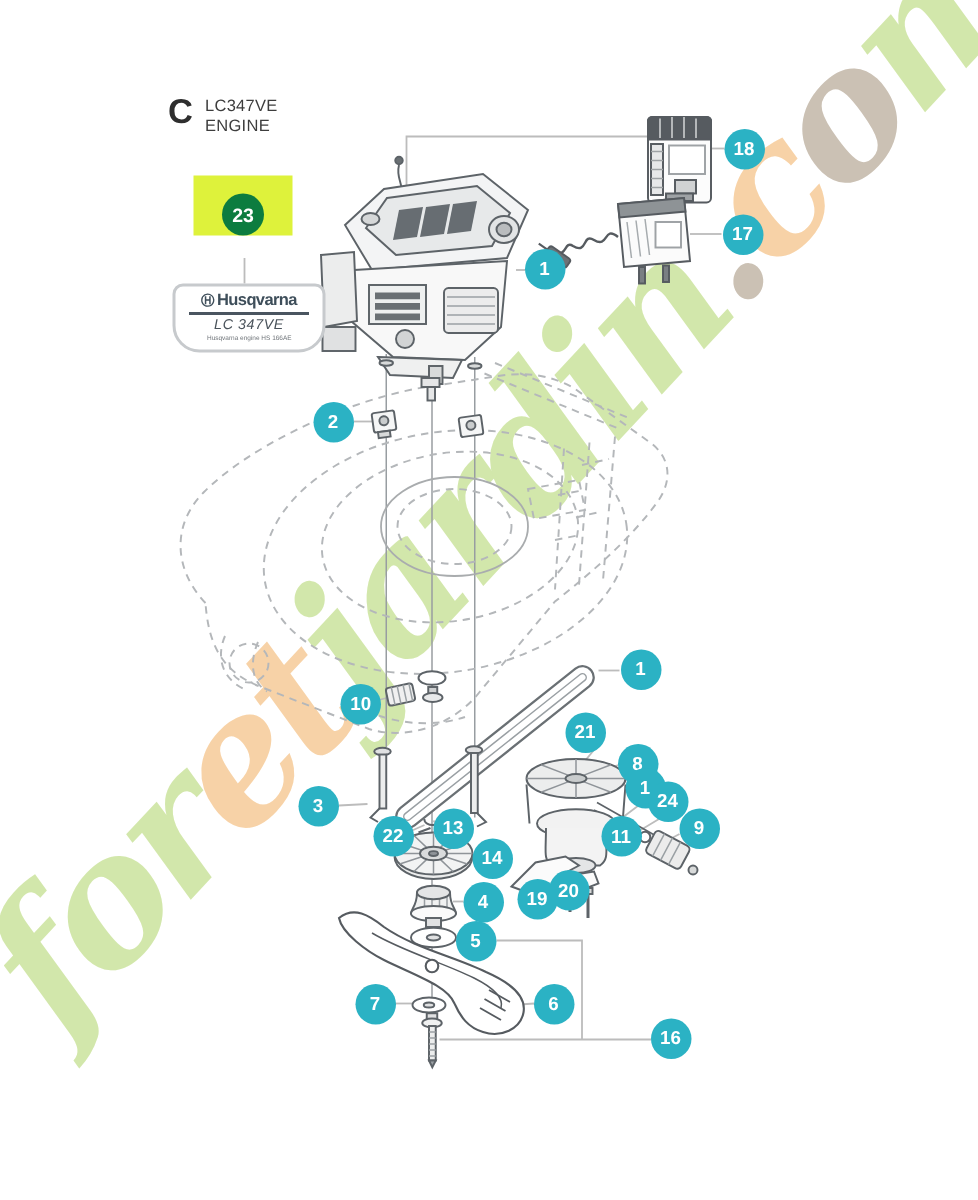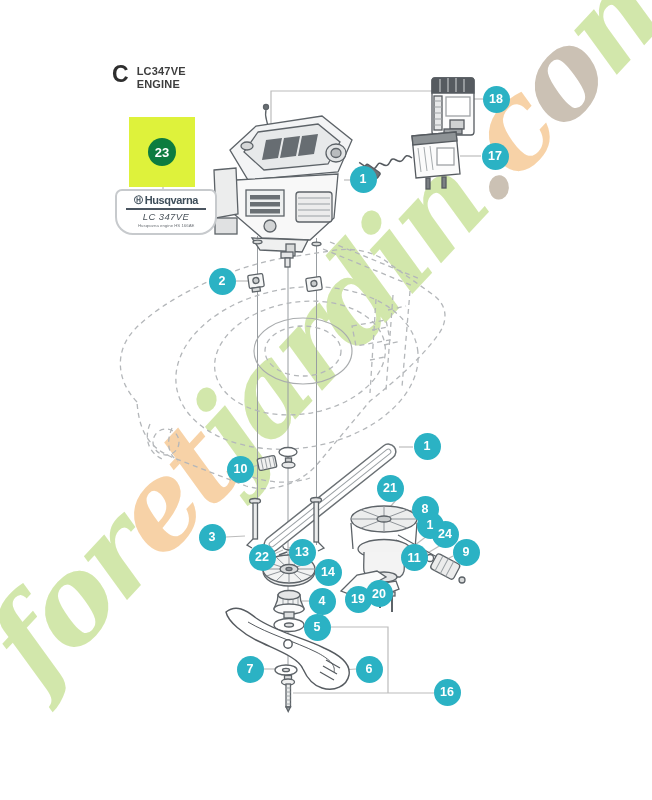--- a/index.html
+++ b/index.html
@@ -1,24 +1,24 @@
 <!DOCTYPE html>
 <html><head>
 <meta charset="utf-8">
 <style>
   html,body{margin:0;padding:0;background:#fff;}
   body{width:652px;height:800px;font-family:"Liberation Sans",sans-serif;}
   .page{position:relative;width:652px;height:800px;background:#fff;overflow:hidden;}
 
   .hdr{position:absolute;left:112px;top:64px;display:flex;gap:8px;color:#2e2e2e;z-index:4;}
   .hdr .sec{font-size:23px;font-weight:bold;line-height:0.95;}
-  .hdr .ttl{font-size:11px;font-weight:bold;color:#3d3d3d;line-height:1.2;letter-spacing:.2px;padding-top:1px;}
-
-  .badge{position:absolute;left:129px;top:117px;width:66px;height:70px;background:#def23b;
-         display:flex;align-items:center;justify-content:center;z-index:4;}
+  .hdr .ttl{font-size:11px;font-weight:normal;color:#3d3d3d;line-height:1.2;letter-spacing:.2px;padding-top:1px;}
+
+  .badge{position:absolute;left:129px;top:117px;width:66px;height:40px;background:#def23b;
+         display:flex;align-items:flex-end;justify-content:center;z-index:4;}
   .badge .num{width:28px;height:28px;border-radius:50%;background:#0c7c3f;color:#fff;
          font-size:13px;font-weight:bold;display:flex;align-items:center;justify-content:center;}
 
   .hq{position:absolute;left:115px;top:189px;width:102px;height:46px;background:#fff;
       border:2px solid #c7cacd;border-radius:7px 7px 18px 18px;box-sizing:border-box;z-index:4;
       display:flex;flex-direction:column;align-items:center;justify-content:center;}
   .hq-row{display:flex;align-items:center;gap:2px;color:#3e4e5a;font-weight:bold;font-size:11px;letter-spacing:-.4px;line-height:1;}
   .hq-mark{font-size:9px;line-height:1;}
   .hq-rule{width:80px;height:2px;background:#4a5560;margin:2px 0 2px 0;}
   .hq-model{font-size:9.5px;font-weight:normal;font-style:italic;color:#49525a;letter-spacing:.4px;line-height:1;}

